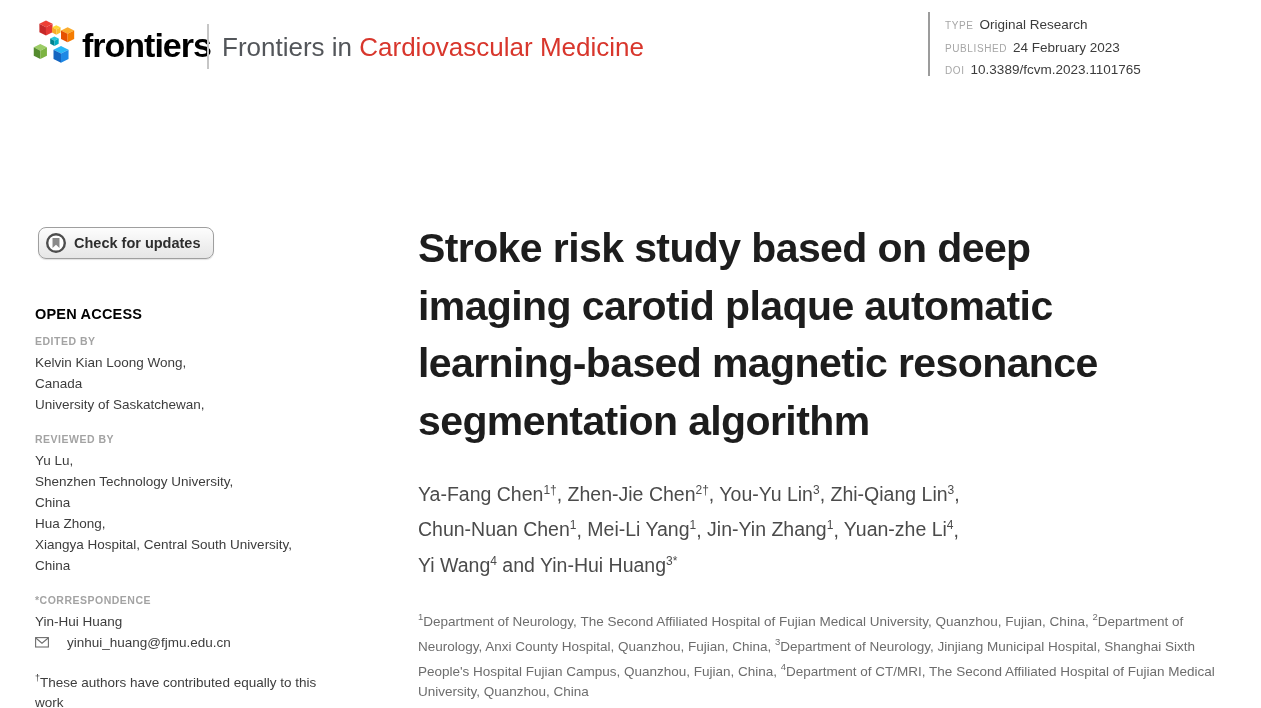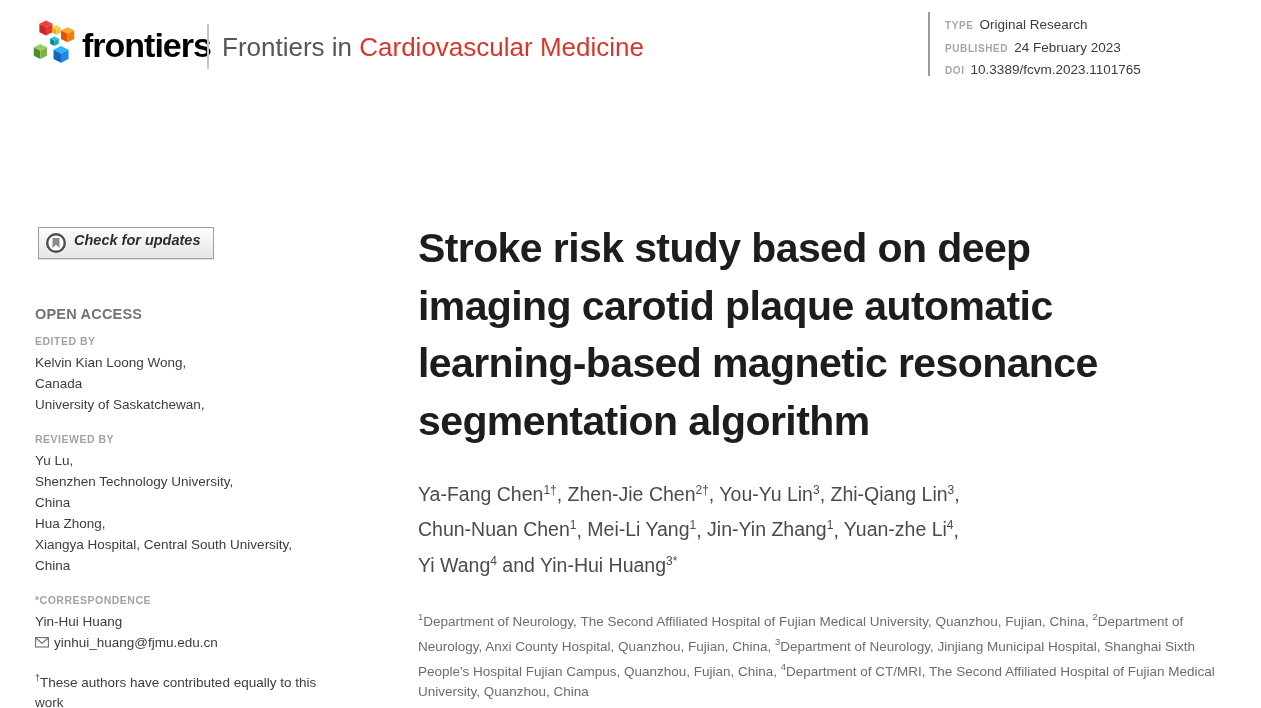--- a/index.html
+++ b/index.html
@@ -52,71 +52,71 @@
     background: #9c9c9c;
   }
   .article-meta {
     position: absolute;
     left: 945px; top: 14px;
     width: 300px;
   }
   .meta-row { line-height: 20.5px; white-space: nowrap; }
   .meta-label {
     font-size: 10px;
-    font-weight: 700;
+    font-weight: 400;
     letter-spacing: 0.6px;
     color: #a6a6a6;
     margin-right: 6px;
   }
   .meta-value { font-size: 13.5px; color: #3c3c3c; }
 
   
   .sidebar { position: absolute; left: 35px; top: 227px; width: 322px; }
   .check-btn {
     display: inline-flex;
+    align-items: center;
     gap: 7px;
     margin-left: 3px;
     padding: 4px 12px 4px 6px;
     height: 32px;
     background: linear-gradient(#fdfdfd, #e6e6e6);
     border: 1px solid #9f9f9f;
-    border-radius: 0;
+    border-radius: 8px;
     box-shadow: 0 1px 1px rgba(0,0,0,0.12);
     cursor: pointer;
     font-family: inherit;
-    font-style: italic;
   }
   .check-btn-label {
     font-size: 14.5px;
     font-weight: 600;
     color: #2e2e2e;
     white-space: nowrap;
   }
   .open-access {
     margin-top: 47px;
     font-size: 14.5px;
     font-weight: 700;
     letter-spacing: 0.2px;
-    color: #737373;
+    color: #000000;
   }
   .sb-sections { margin-top: 13px; }
   .sb-section { margin-bottom: 18px; }
   .sb-label {
     font-size: 10.5px;
     font-weight: 700;
     letter-spacing: 0.5px;
     color: #a3a3a3;
     margin-bottom: 5px;
   }
   .sb-line { font-size: 13.5px; line-height: 21px; color: #3d3d3d; }
   .correspondence { margin-top: 8px; }
   .email-row {
     display: flex;
     align-items: center;
-    gap: 5px;
+    gap: 18px;
     font-size: 13.5px;
     line-height: 21px;
     color: #3d3d3d;
     cursor: pointer;
   }
   .sb-note {
     margin-top: 15px;
     font-size: 13.5px;
     line-height: 20.5px;
     color: #3d3d3d;

